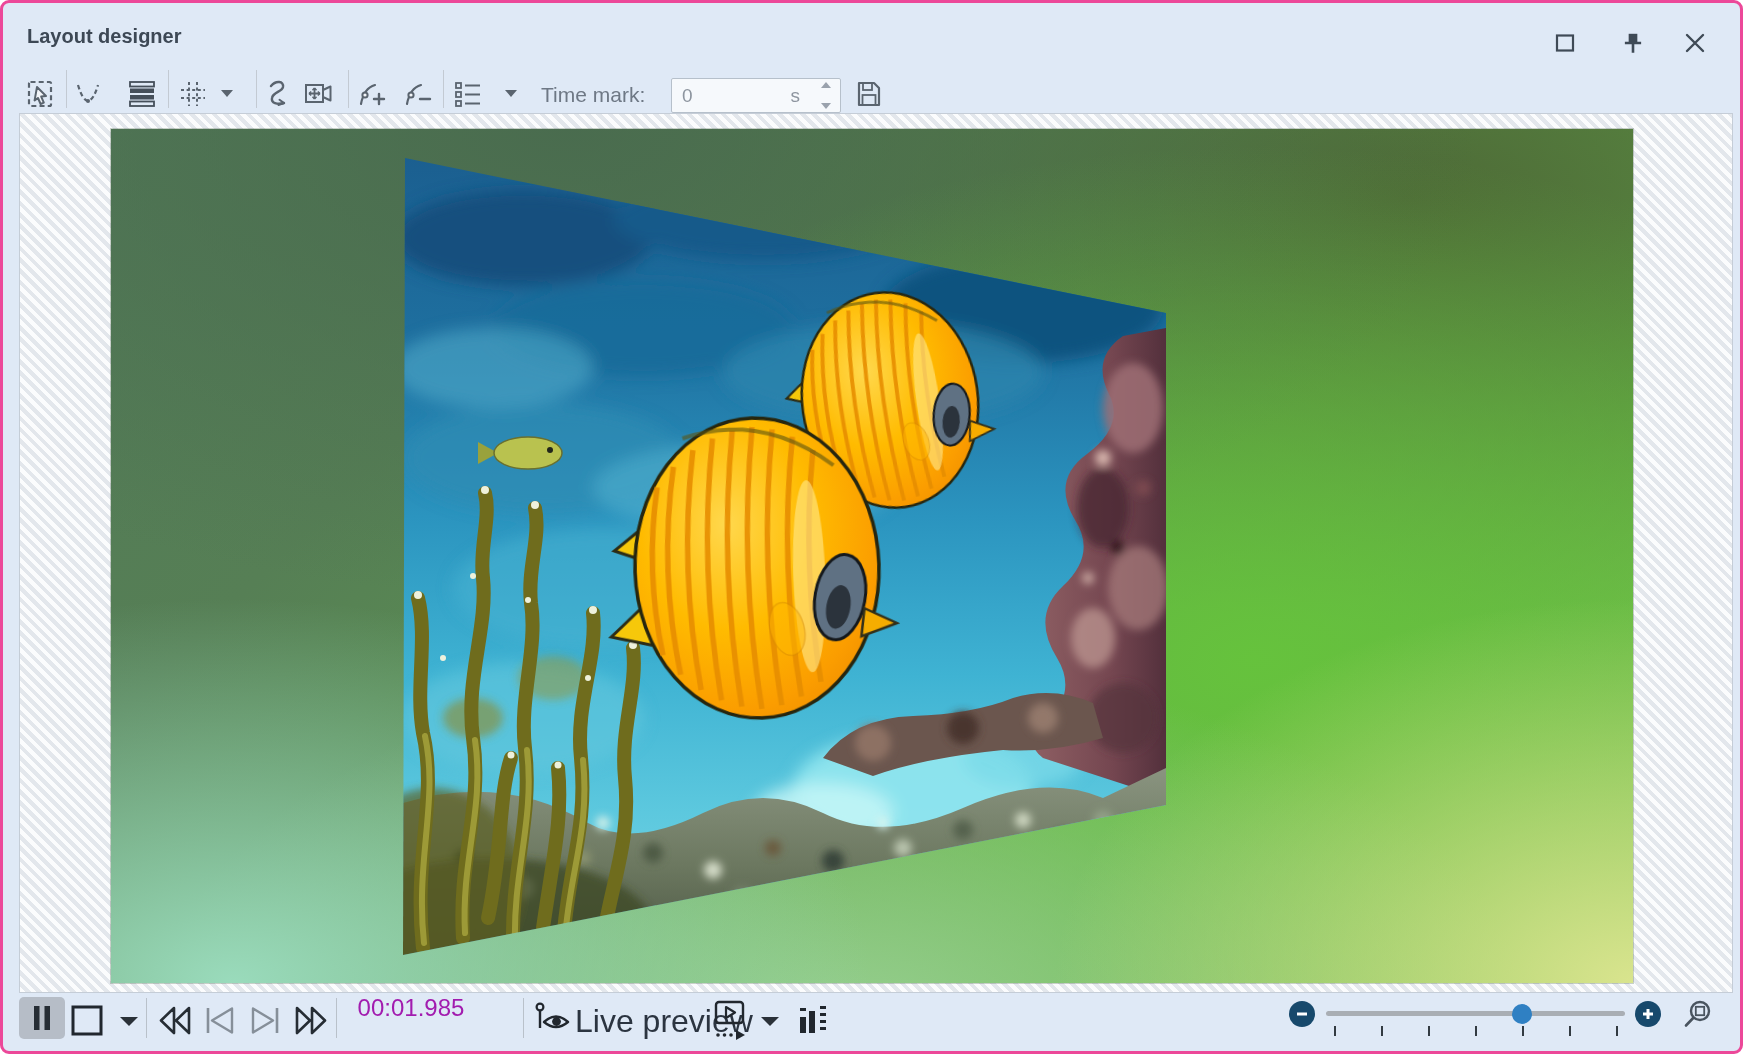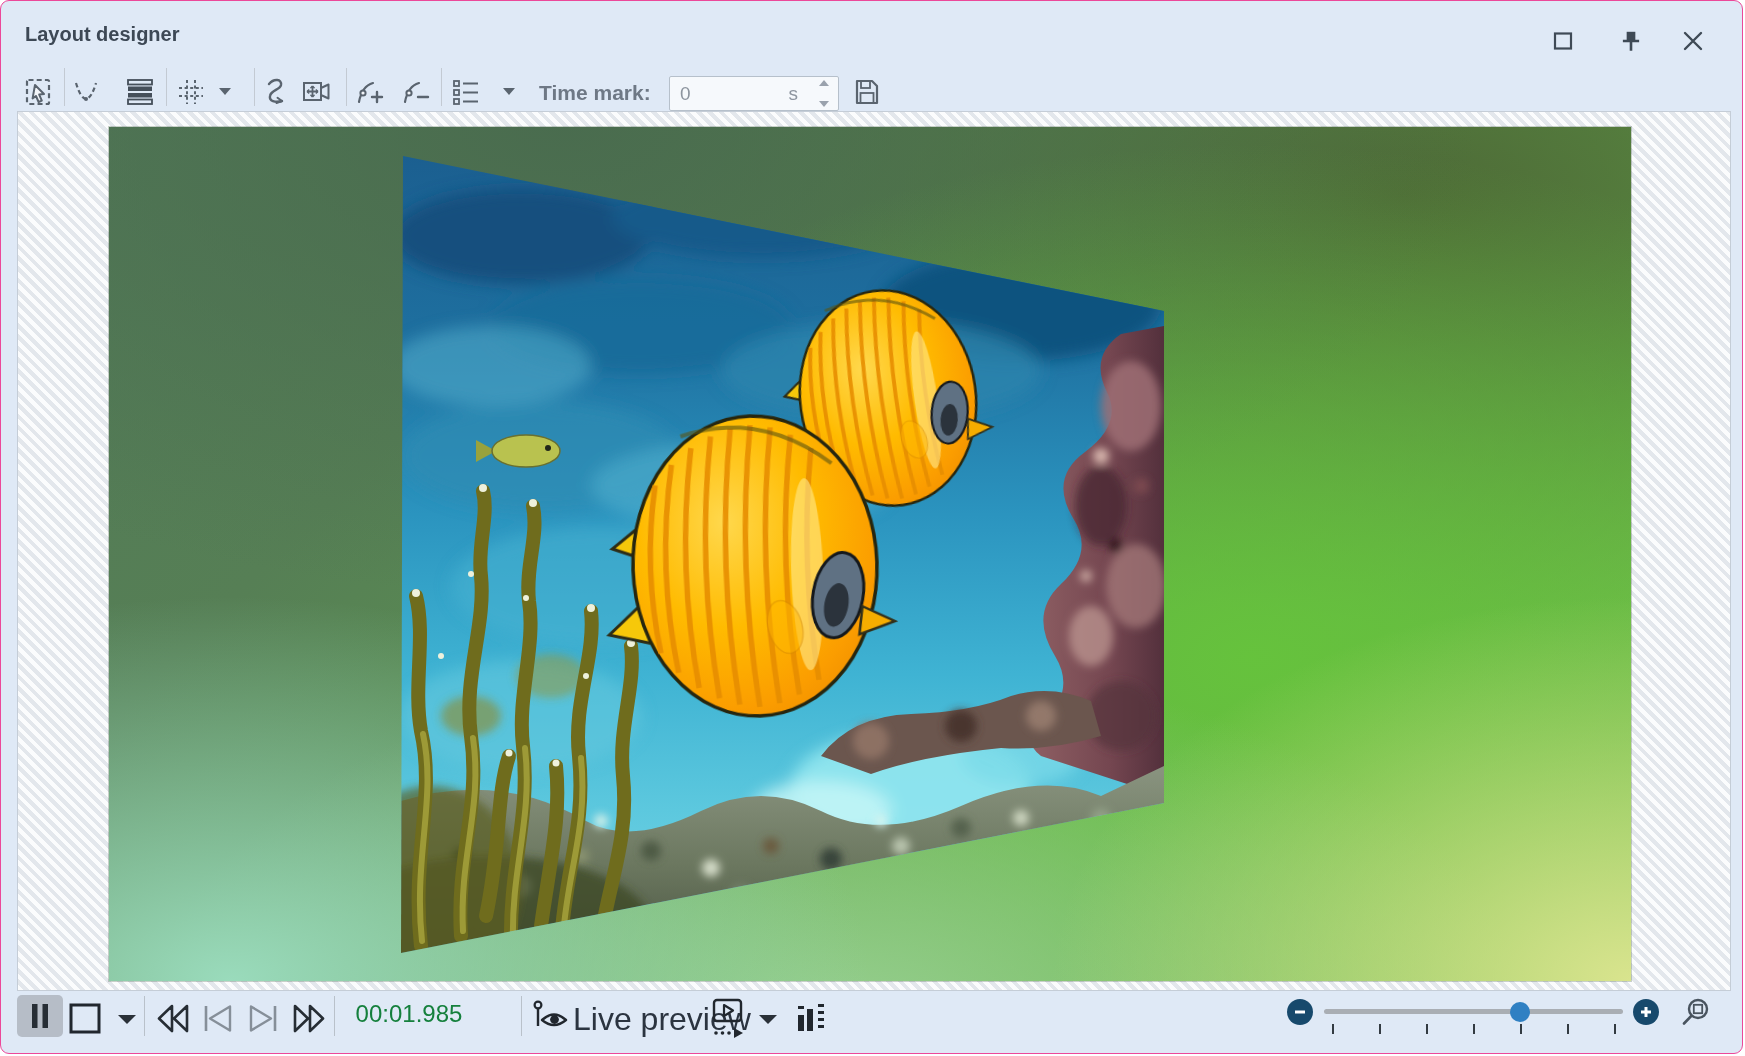--- a/index.html
+++ b/index.html
@@ -1,30 +1,30 @@
 <!DOCTYPE html>
 <html><head>
 <meta charset="utf-8">
 <style>
   html,body{margin:0;padding:0;background:#fff;}
   body{width:1745px;height:1056px;position:relative;font-family:"Liberation Sans",sans-serif;
        -webkit-font-smoothing:antialiased;}
   .window{position:absolute;left:0;top:0;width:1743px;height:1054px;background:#dfe9f6;
-          border:1px solid #ec4899;border-radius:9px;overflow:hidden;box-sizing:border-box;}
+          border:3px solid #ec4899;border-radius:9px;overflow:hidden;box-sizing:border-box;}
   
   .titlebar{position:absolute;left:0;top:0;width:100%;height:58px;}
   .title{position:absolute;left:24px;top:22px;font-size:20px;font-weight:bold;color:#3d4855;}
   .winbtn{position:absolute;top:26px;width:28px;height:28px;display:flex;align-items:center;justify-content:center;cursor:default;}
   .winbtn svg{display:block;}
   
   .toolbar{position:absolute;left:0;top:58px;width:100%;height:52px;}
   .tbicon{position:absolute;top:16px;width:32px;height:34px;}
   .tbsep{position:absolute;top:9px;width:1px;height:38px;background:#c3cad3;}
   .tbcaret{position:absolute;top:26px;width:16px;height:12px;}
-  .tblabel{position:absolute;top:22px;font-size:21px;color:#6e7885;font-weight:bold;}
+  .tblabel{position:absolute;top:22px;font-size:21px;color:#6e7885;}
   .tm-field{position:absolute;left:668px;top:17px;width:170px;height:35px;background:#f6f9fc;
             border:1px solid #b6c0cb;border-radius:2px;box-sizing:border-box;display:flex;align-items:center;}
   .tm-value{flex:0 0 auto;margin-left:10px;font-size:19px;color:#8d959f;}
   .tm-unit{position:absolute;right:40px;font-size:19px;color:#8d959f;}
   .tm-spin{position:absolute;right:4px;top:3px;width:20px;height:27px;display:flex;flex-direction:column;
            align-items:center;justify-content:space-between;}
   
   .content{position:absolute;left:16px;top:110px;width:1714px;height:880px;box-sizing:border-box;
            border:1px solid #c5cdd7;background-color:#eef1f4;
            background-image:repeating-linear-gradient(45deg,#fbfcfd 0px,#fbfcfd 4px,#e3e7ec 4px,#e3e7ec 8px);}
@@ -38,21 +38,21 @@
            radial-gradient(60% 55% at 30% 0%, rgba(73,107,78,.95), rgba(73,107,78,0) 100%),
            radial-gradient(55% 50% at 85% 8%, rgba(77,104,53,.95), rgba(77,104,53,0) 100%),
            linear-gradient(135deg,#527a58 0%,#567f55 25%,#5b9350 50%,#66ad4a 75%,#7dbf55 100%);}
   .photo{position:absolute;left:292px;top:29px;width:763px;height:797px;}
   
   .bottombar{position:absolute;left:0;top:990px;width:100%;height:66px;}
   .bb{position:absolute;}
   .pausebtn{left:16px;top:4px;width:46px;height:42px;background:#b6bdc7;border-radius:5px;
             display:flex;align-items:center;justify-content:center;}
   .bbsep{width:1px;height:40px;top:5px;background:#b9c1ca;}
-  .timetext{left:345px;top:9px;width:126px;text-align:center;font-size:24px;color:#15803d;}
+  .timetext{left:345px;top:1px;width:126px;text-align:center;font-size:24px;color:#a21caf;}
   .lptext{left:572px;top:10px;font-size:32px;color:#2b3440;}
   .navy{width:26px;height:26px;border-radius:50%;background:#17496c;display:flex;align-items:center;justify-content:center;}
   .track{left:1323px;top:18px;width:299px;height:5px;border-radius:3px;background:#a9aeb4;}
   .thumb{left:1509px;top:11px;width:20px;height:20px;border-radius:50%;background:#2f80c3;}
   .tick{top:33px;width:2px;height:10px;background:#333b42;}
 </style>
 </head>
 <body>
 
 <div class="window">

